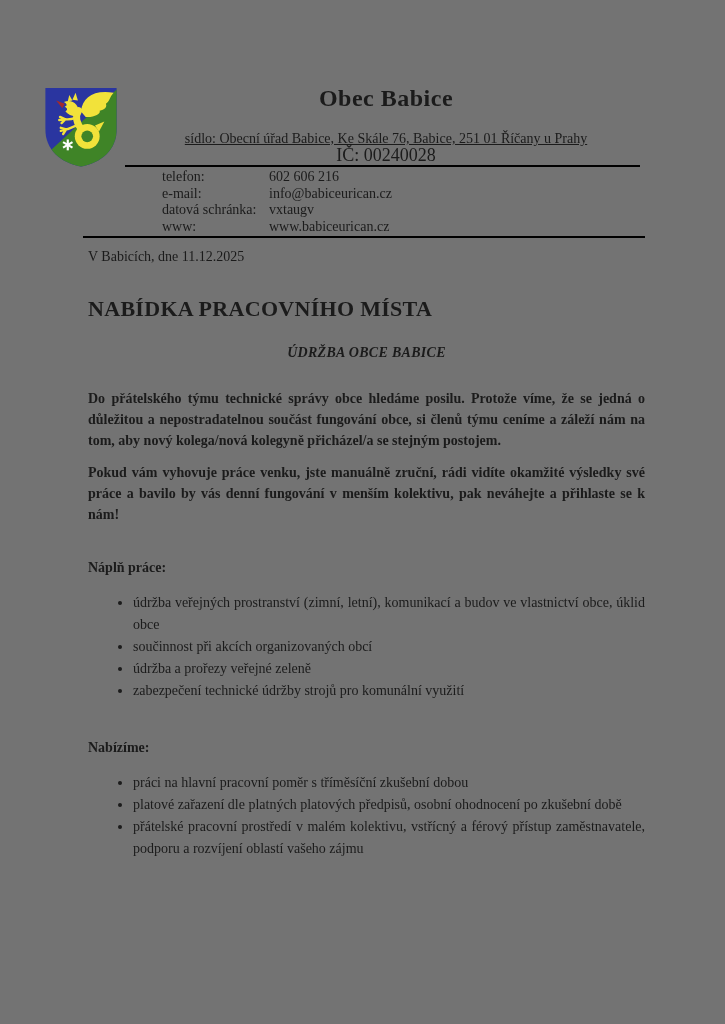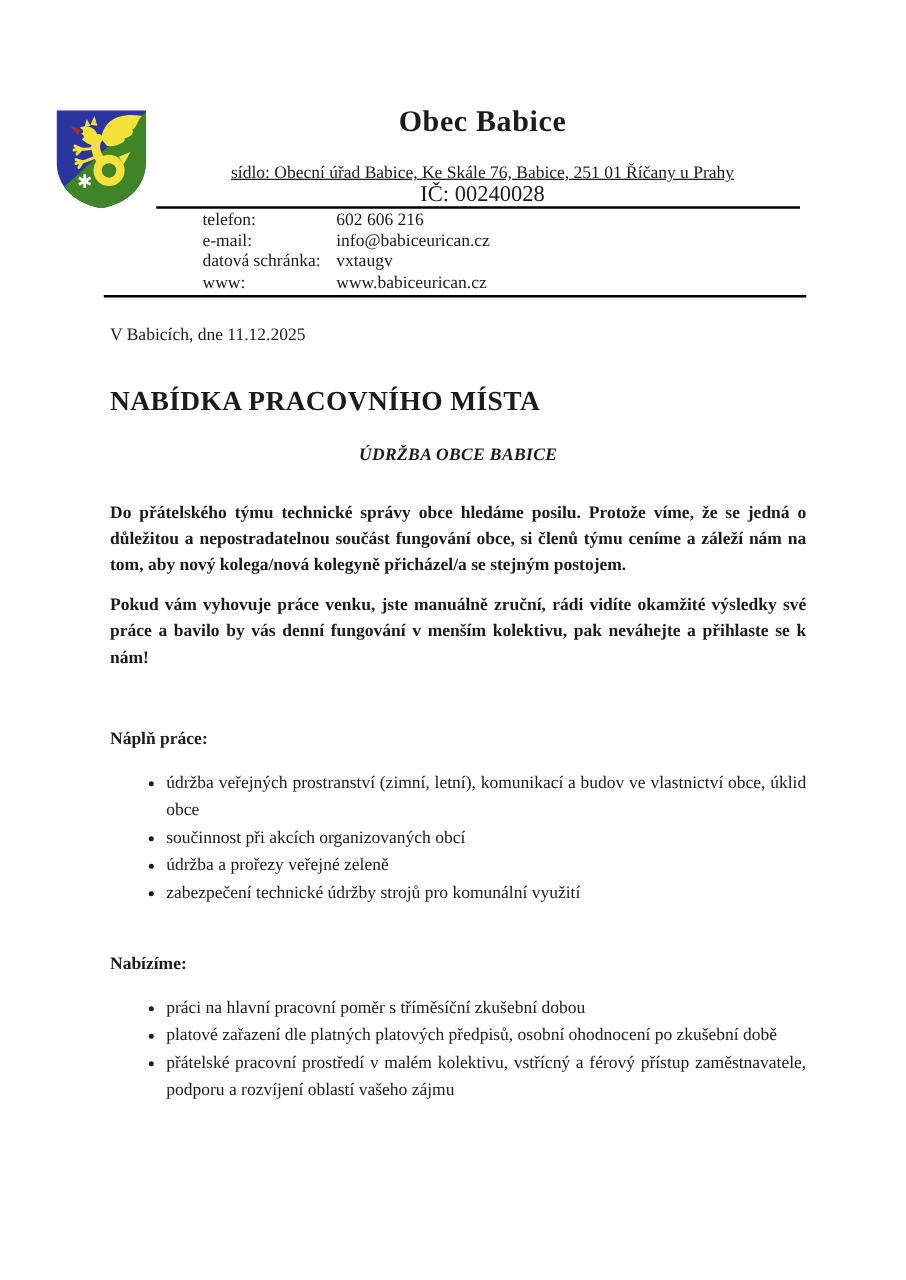--- a/index.html
+++ b/index.html
@@ -1,44 +1,44 @@
 <!DOCTYPE html>
 <html lang="cs"><head>
 <meta charset="utf-8">
 <style>
   html,body{margin:0;padding:0;background:#e8e8e8;}
   .page{
     position:relative;
     width:725px;height:1024px;
     margin:0 auto;
-    background:#ffffff;
+    background:#737373;
     font-family:"Liberation Serif","DejaVu Serif",serif;
     color:#1b1b1b;
     overflow:hidden;
   }
   
   .crest{position:absolute;left:42px;top:85px;width:78px;height:84px;}
   .header-text{position:absolute;left:130px;top:84px;width:512px;text-align:center;}
   .org-name{font-size:24px;font-weight:bold;line-height:28px;letter-spacing:.5px;}
   .address-line{margin-top:18px;font-size:14px;line-height:17px;text-decoration:underline;}
   .ic-line{font-size:18px;line-height:17px;font-family:Liberation Serif, serif;}
   .rule{position:absolute;height:0;border-top:2px solid #000;}
   .rule-top{left:125px;top:165px;width:515px;}
   .rule-bottom{left:83px;top:236px;width:562px;}
   .contact-table{position:absolute;left:162px;top:169px;font-size:14px;line-height:16.5px;}
   .contact-row{white-space:nowrap;}
   .contact-label{display:inline-block;width:107px;}
   
-  .doc-body{position:absolute;left:88px;top:260px;width:557px;font-size:14px;}
+  .doc-body{position:absolute;left:88px;top:248px;width:557px;font-size:14px;}
   .dateline{line-height:17px;}
   .doc-title{margin:33px 0 0;font-size:22px;font-weight:bold;text-align:left;line-height:22px;letter-spacing:.3px;}
   .doc-subtitle{margin:24px 0 0;font-size:14px;font-weight:bold;text-align:center;line-height:17px;letter-spacing:.3px;font-style:italic;}
   .intro-par{margin:27px 0 0;font-weight:bold;text-align:justify;line-height:21px;}
   .intro-par + .intro-par{margin-top:11px;}
-  .section-heading{margin:46px 0 0;font-size:14px;font-weight:bold;line-height:17px;}
+  .section-heading{margin:34px 0 0;font-size:14px;font-weight:bold;line-height:17px;}
   .section-heading.second{margin-top:37px;}
   ul.job-list{margin:16px 0 0;padding:0 0 0 45px;line-height:22px;text-align:justify;}
   ul.job-list li{margin:0;padding:0;}
 </style>
 </head>
 <body>
 
 <div class="page">
 
   <svg class="crest" viewBox="0 0 100 108" aria-hidden="true">

